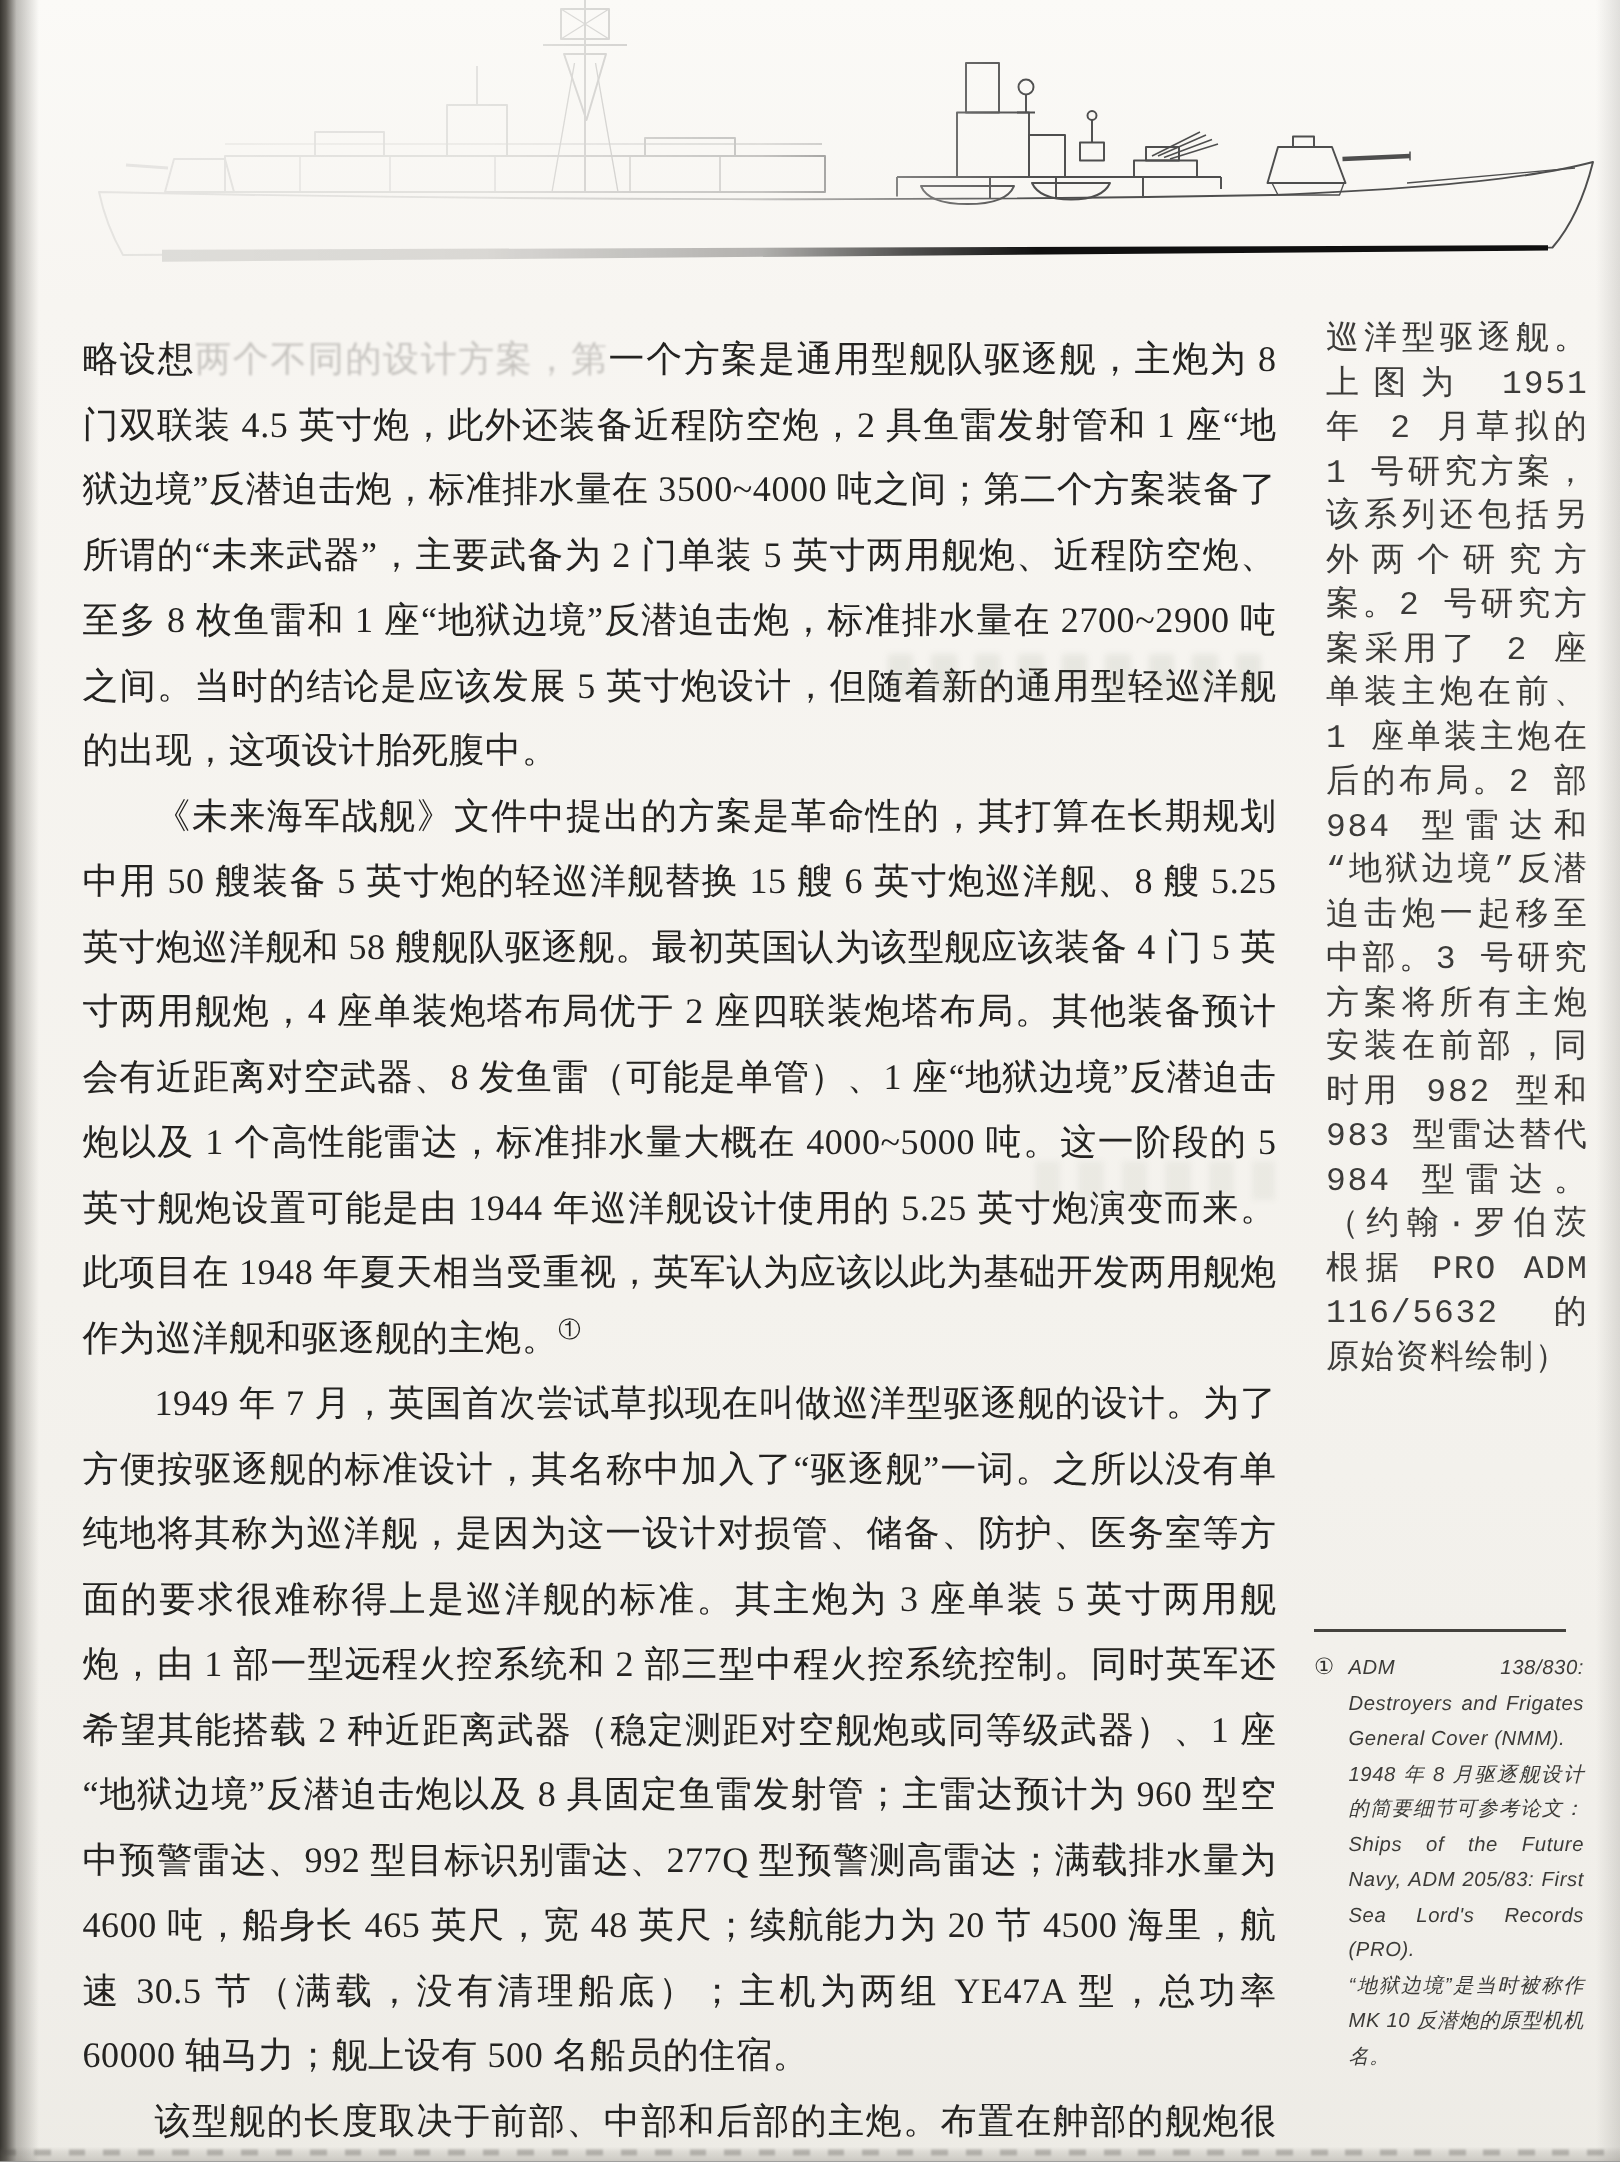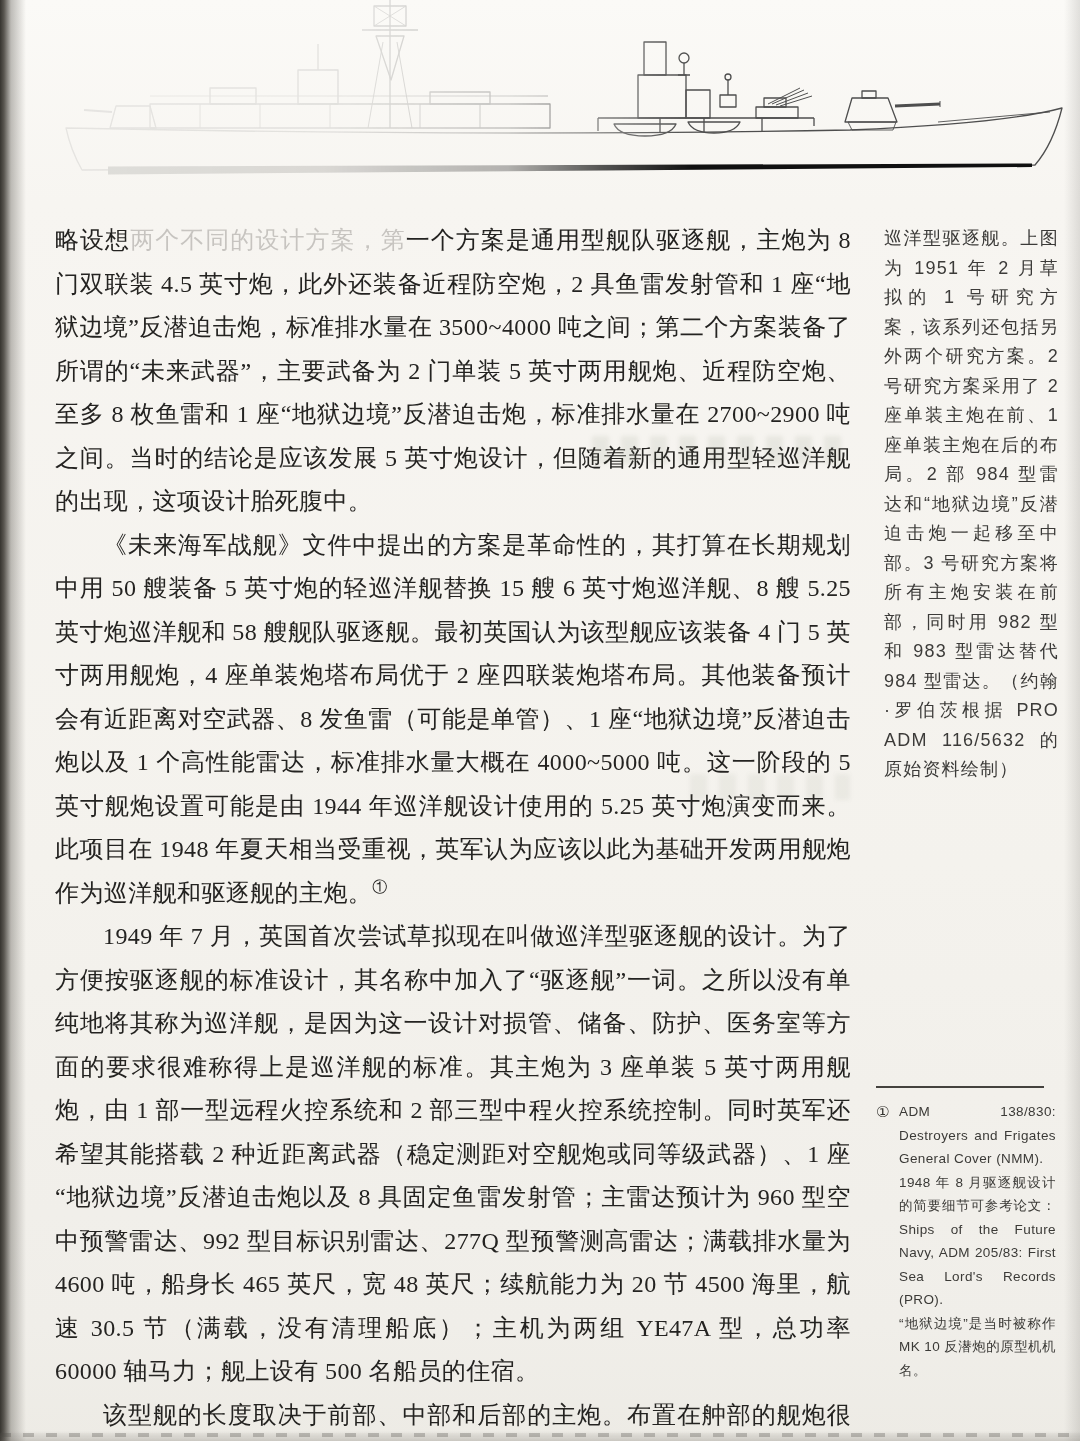--- a/index.html
+++ b/index.html
@@ -26,32 +26,32 @@
   .ship{position:absolute;left:0;top:0;width:1080px;height:207px;}
   
   .body-col{position:absolute;left:55px;top:219px;width:796px;
     font-size:24px;line-height:43.5px;letter-spacing:.4px;color:#242321;
     text-align:justify;text-justify:inter-ideograph;}
   .body-col p{margin:0;text-indent:2em;}
   .body-col p.no-indent{text-indent:0;}
   .faded-print{color:rgba(60,58,54,.26);filter:blur(.7px);margin-top:36px;}
   .fn-ref{font-size:15px;vertical-align:super;line-height:0;letter-spacing:0;}
   
-  .caption{position:absolute;left:884px;top:224px;width:175px;
-    font-family:Liberation Sans, sans-serif;
-    font-size:18px;line-height:29.5px;letter-spacing:1.2px;color:#3c3b39;
+  .caption{position:absolute;left:884px;top:212px;width:175px;
+    font-family:Liberation Mono, monospace;
+    font-size:22px;line-height:29.5px;letter-spacing:1.2px;color:#3c3b39;
     text-align:justify;text-justify:inter-ideograph;}
   
   .fn-rule{position:absolute;left:876px;top:1086px;width:168px;height:0;border-top:2px solid #44423e;}
   .footnote{position:absolute;left:876px;top:1100px;width:180px;padding-left:23px;box-sizing:border-box;
     font-family:"Liberation Sans","DejaVu Sans",sans-serif;
     font-size:13.5px;line-height:23.5px;letter-spacing:.4px;color:#3b3a37;
     text-align:justify;}
   .footnote .fn-marker{position:absolute;left:0;top:0;font-size:15px;color:#34332f;}
-  .footnote p{margin:0;}
+  .footnote p{margin:0;font-style:italic;}
 </style>
 </head>
 <body>
 
 <div id="page">
 
   <svg class="ship" viewBox="0 0 1080 207" xmlns="http://www.w3.org/2000/svg">
     <defs>
       <linearGradient id="fade" x1="0" y1="0" x2="1" y2="0">
         <stop offset="0" stop-color="#fff" stop-opacity="0.10"></stop>

